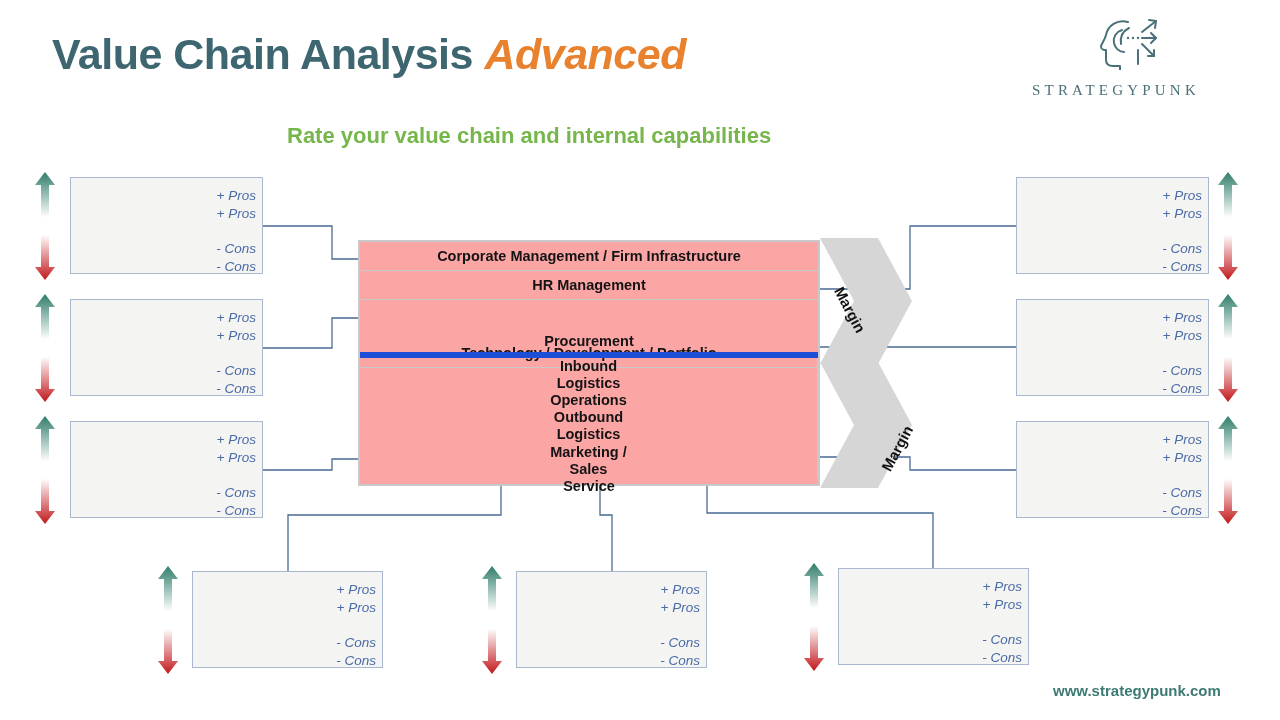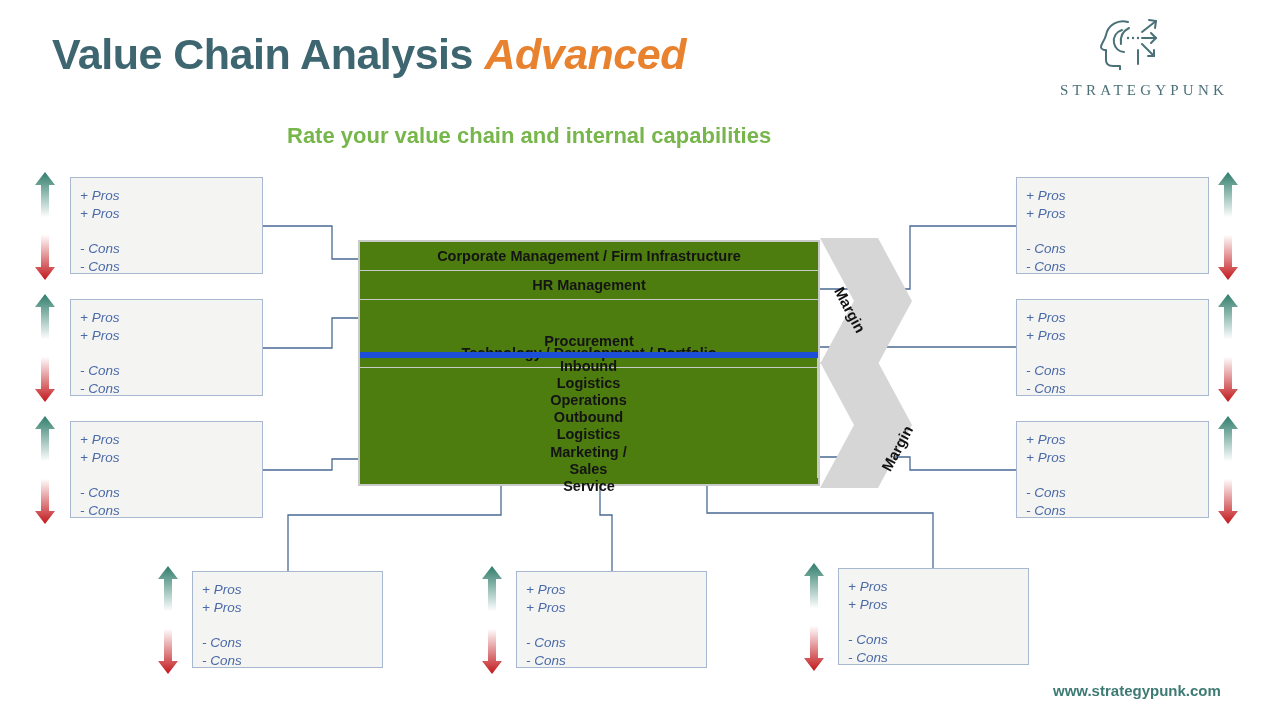--- a/index.html
+++ b/index.html
@@ -20,35 +20,35 @@
   #page-title .adv{color:#e8822e;font-style:italic;}
   #subtitle{
     position:absolute;left:287px;top:123px;
     font-size:22px;font-weight:bold;color:#76b64a;white-space:nowrap;
   }
 
   
   #logo{position:absolute;left:1032px;top:16px;width:200px;height:90px;}
   #logo .mark{position:absolute;left:66px;top:0;width:70px;height:54px;}
   #logo .wordmark{
-    position:absolute;left:12px;top:66px;width:200px;text-align:center;
+    position:absolute;left:0;top:66px;width:200px;text-align:left;
     font-family:"Liberation Serif", serif;
     font-size:15px;color:#4a7078;letter-spacing:4.2px;
     font-weight:400;
   }
 
   
   #footer{
     position:absolute;left:1053px;top:682px;
     font-size:15px;font-weight:bold;color:#3d7a74;white-space:nowrap;
   }
 
   
   #vc{position:absolute;left:358px;top:240px;width:462px;height:246px;
-      border:2px solid #c9c9c9;background:#4d7c0f;box-sizing:border-box;}
+      border:2px solid #c9c9c9;background:#fca5a5;box-sizing:border-box;}
   .support-row{
     position:absolute;left:0;width:100%;height:29px;
     border-bottom:1px solid #c9c9c9;box-sizing:border-box;
     display:flex;align-items:center;justify-content:center;
   }
   .support-row .lbl{
     font-size:14.5px;font-weight:bold;color:#141414;white-space:nowrap;
   }
   .support-row.r0{top:0;}
   .support-row.r1{top:29px;}
@@ -73,20 +73,21 @@
   }
 
   
   #wires{position:absolute;left:0;top:0;width:1280px;height:720px;pointer-events:none;}
 
   
   .pc{position:absolute;}
   .pc .box{
     position:absolute;border:1.4px solid #a8b8d0;background:#f4f4f2;
     box-sizing:border-box;
+    text-align:right;
   }
   .pc .lines{position:absolute;left:9px;top:9px;right:6px;}
   .pc .ln{
     font-size:13.5px;font-style:italic;color:#4a6aa8;
     line-height:18px;white-space:nowrap;
   }
   .pc .gap{height:17px;}
   .pc .arrow{position:absolute;width:22px;}
   .pc .arrow svg{display:block;}
 </style>

